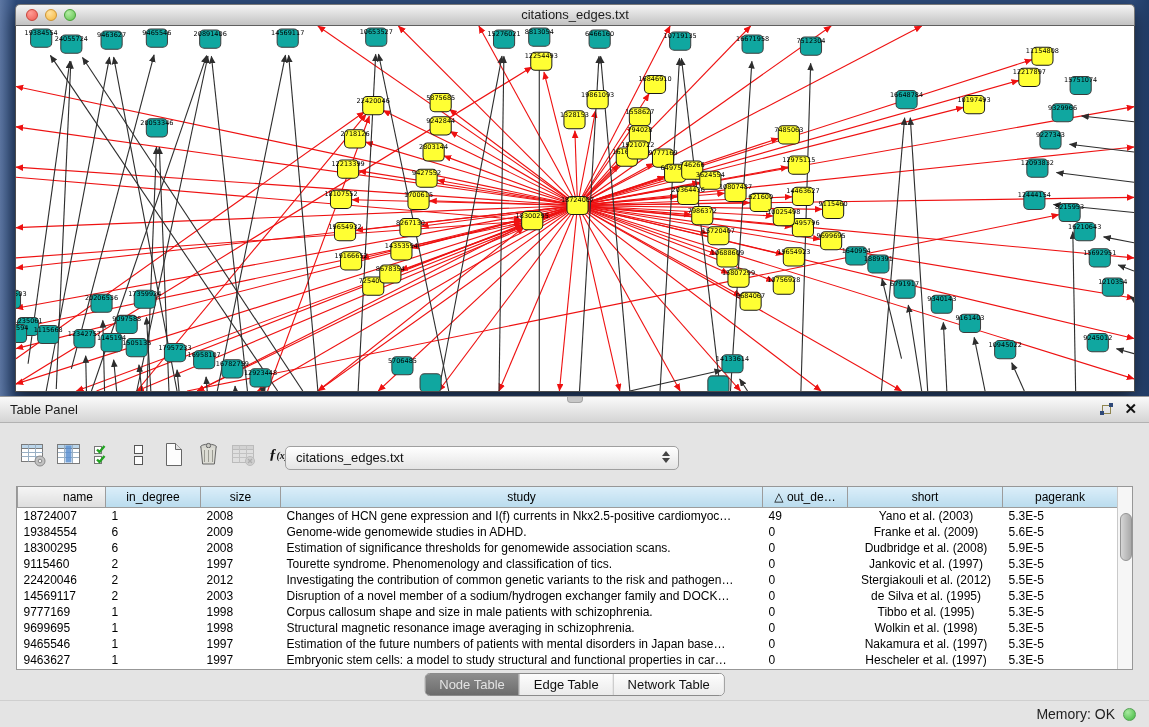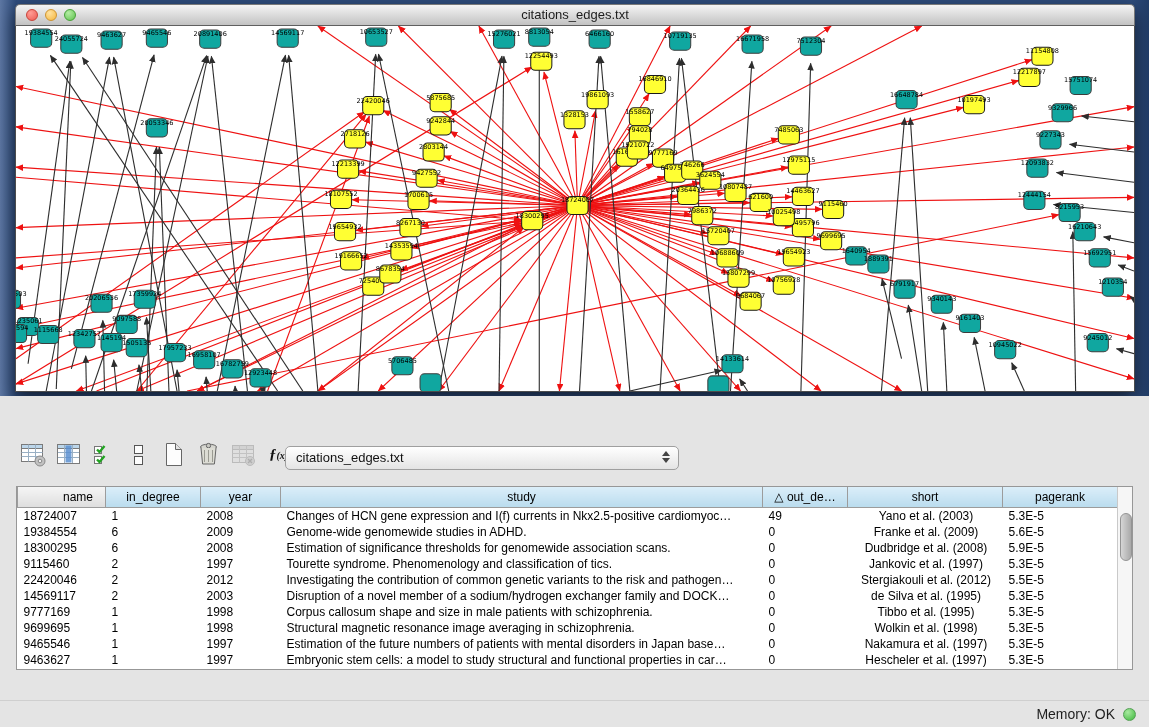--- a/index.html
+++ b/index.html
@@ -434,20 +434,30 @@
           <rect x="502.5" y="184" width="21" height="18" rx="4.5" fill="#ffff33" stroke="#1a1a1a"></rect>
           <text x="513" y="190" font-size="6.5" text-anchor="middle" fill="#000" font-family="DejaVu Sans, sans-serif">18300295</text>
           <rect x="547.5" y="169" width="21" height="18" rx="4.5" fill="#ffff33" stroke="#1a1a1a"></rect>
           <text x="558" y="175" font-size="6.5" text-anchor="middle" fill="#000" font-family="DejaVu Sans, sans-serif">18724007</text>
         </svg>
     </div>
   </div>
 </div>
 
 <div class="table-panel">
+  <div class="tp-header">
+    <span class="grip"></span>
+    <span class="tp-title">Table Panel</span>
+    <span class="float-ic">
+        <span class="big"></span>
+        <span class="sq1"></span>
+        <span class="sq2"></span>
+      </span>
+    <span class="close-ic">✕</span>
+  </div>
 
   <div class="tp-toolbar">
     <div class="tb-btns">
       <button class="tb-btn">
         <svg width="27" height="27" viewBox="0 0 27 27">
           <rect x="1.5" y="3.5" width="21" height="17" fill="#fff" stroke="#7a7a7a"></rect>
           <rect x="1.5" y="3.5" width="21" height="4" fill="#bcd6ea" stroke="#7a7a7a"></rect>
           <path d="M8.5 3.5v17 M15.5 3.5v17 M1.5 11.5h21 M1.5 15.5h21" stroke="#9ab0c4" fill="none"></path>
           <circle cx="20" cy="20" r="5" fill="#c2c2c2" stroke="#8a8a8a"></circle>
           <circle cx="20" cy="20" r="1.8" fill="#efefef" stroke="#8a8a8a"></circle>
@@ -520,21 +530,21 @@
           <col style="width:80px">
         <col style="width:482px">
           <col style="width:85px">
           <col style="width:155px">
           <col style="width:115px">
       </colgroup>
       <thead>
         <tr>
           <th class="c0">name</th>
           <th>in_degree</th>
-          <th>year</th>
+          <th>size</th>
           <th>study</th>
           <th>△ out_de…</th>
           <th>short</th>
           <th>pagerank</th>
         </tr>
       </thead>
       <tbody id="row-body">
           <tr>
             <td class="c0">18724007</td>
             <td class="c1">1</td>
@@ -625,18 +635,25 @@
             <td class="c5">Hescheler et al. (1997)</td>
             <td class="c6">5.3E-5</td>
           </tr>
         </tbody>
     </table>
     <div class="vscroll">
       <div class="vthumb"></div>
     </div>
   </div>
 
+  <div class="tp-tabs">
+    <div class="seg">
+      <span class="tab sel">Node Table</span>
+      <span class="tab">Edge Table</span>
+      <span class="tab">Network Table</span>
+    </div>
+  </div>
 </div>
 
 <div class="statusbar">
   <span class="mem">Memory: OK</span>
   <span class="memdot"></span>
 </div>
 
 </body></html>

